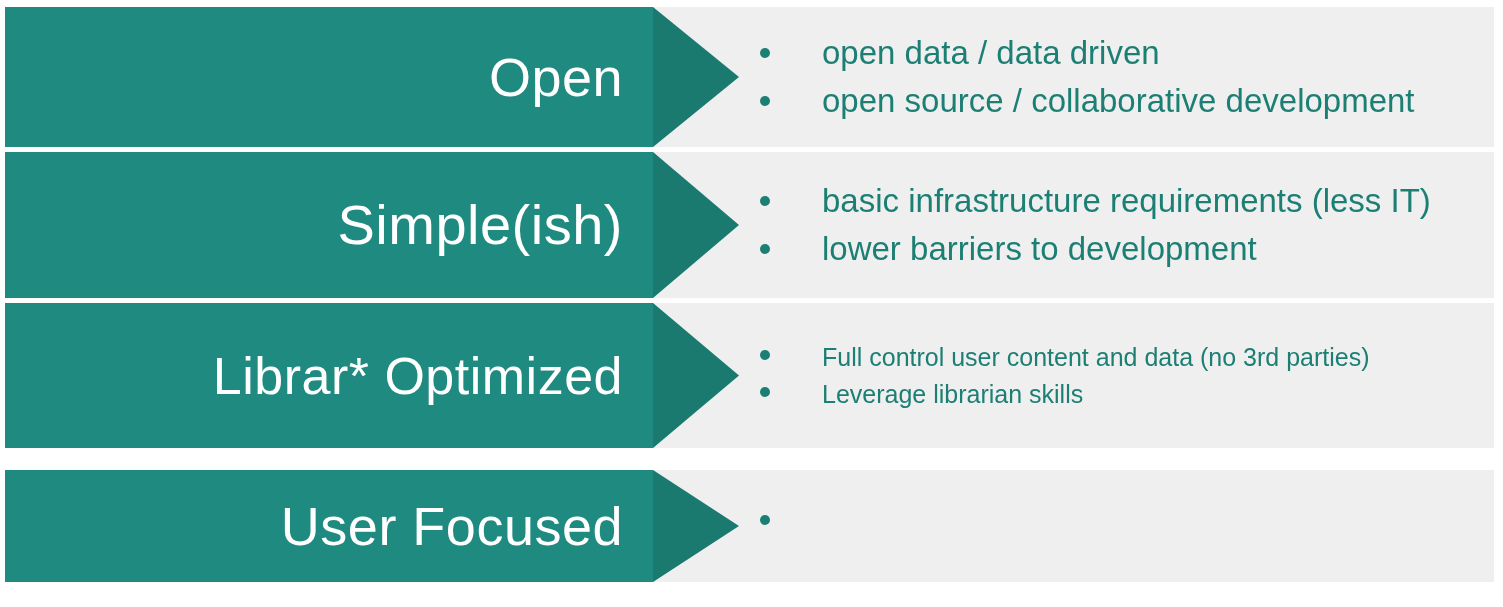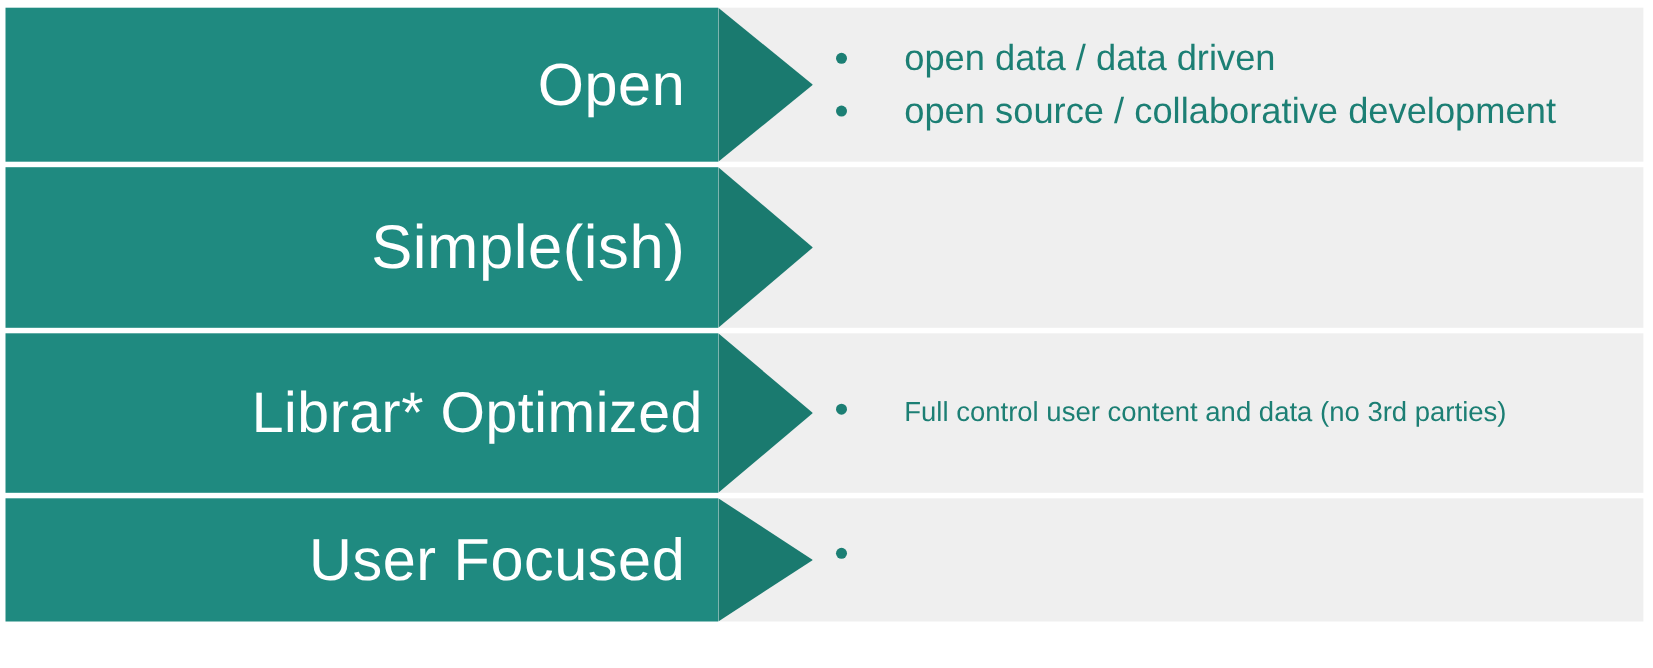--- a/index.html
+++ b/index.html
@@ -112,25 +112,25 @@
   }
 
   .bullet-text {
     flex: 0 1 auto;
   }
 
   
   #row-0 { top: 7px;   height: 140px; padding-left: 25px; }
   #row-1 { top: 152px; height: 146px; }
   #row-2 { top: 303px; height: 145px; }
-  #row-3 { top: 453px; height: 112px; }
+  #row-3 { top: 470px; height: 112px; }
 
   
   #row-1 .bar-label { font-size: 56px; }
-  #row-2 .bar-label { font-size: 52px; margin-left: 16px; }
+  #row-2 .bar-label { font-size: 52px; }
   #row-3 .bar-label { font-size: 54px; }
 
   
   #row-3 .bullet { font-size: 24px; line-height: 1.6; }
   #row-2 .bullet { font-size: 25px; }
 </style>
 </head>
 <body>
 
 <div class="stage">
@@ -150,32 +150,46 @@
         <span class="bullet-text">open source / collaborative development</span>
       </div>
     </div>
   </div>
 
   <div class="row" id="row-1">
     <div class="panel"></div>
     <div class="bar-body"></div>
     <div class="bar-head"></div>
     <div class="bar-label">Simple(ish)</div>
+    <div class="bullets">
+      <div class="bullet">
+        <span class="dot"></span>
+        <span class="bullet-text">basic infrastructure requirements (less IT)</span>
+      </div>
+      <div class="bullet">
+        <span class="dot"></span>
+        <span class="bullet-text">lower barriers to development</span>
+      </div>
+    </div>
   </div>
 
   <div class="row" id="row-2">
     <div class="panel"></div>
     <div class="bar-body"></div>
     <div class="bar-head"></div>
     <div class="bar-label">Librar* Optimized</div>
     <div class="bullets">
       <div class="bullet">
         <span class="dot"></span>
         <span class="bullet-text">Full control user content and data (no 3rd parties)</span>
       </div>
+      <div class="bullet">
+        <span class="dot"></span>
+        <span class="bullet-text">Leverage librarian skills</span>
+      </div>
     </div>
   </div>
 
   <div class="row" id="row-3">
     <div class="panel"></div>
     <div class="bar-body"></div>
     <div class="bar-head"></div>
     <div class="bar-label">User Focused</div>
     <div class="bullets">
       <div class="bullet">

